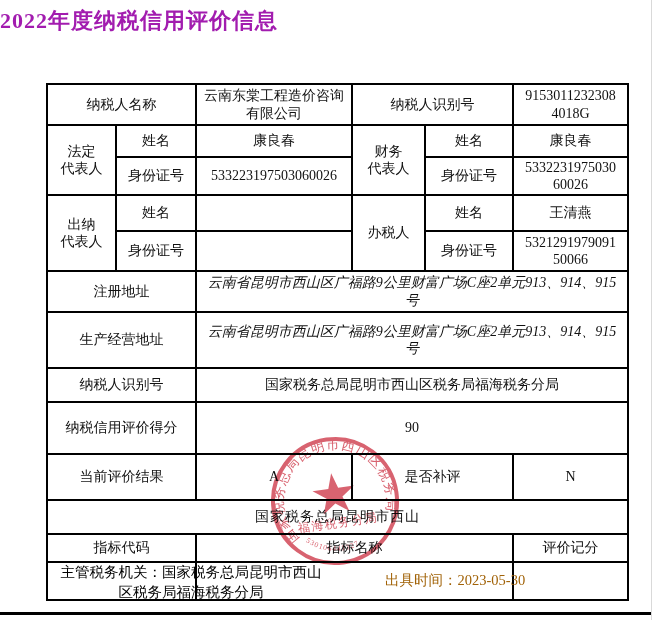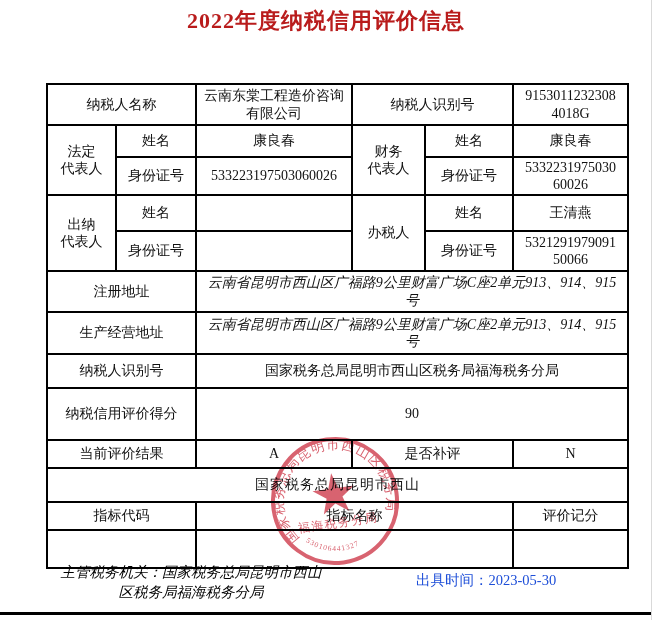--- a/index.html
+++ b/index.html
@@ -2,43 +2,43 @@
 <html><head>
 <meta charset="utf-8">
 <style>
   html,body{margin:0;padding:0;background:#fff;}
   .page{
     position:relative;width:652px;height:620px;background:#ffffff;overflow:hidden;
     font-family:"Liberation Serif","DejaVu Serif",serif;color:#111;
     border-right:1px solid #d9d9d9;box-sizing:border-box;
   }
   .doc-title{
-    position:absolute;top:6px;left:0;width:652px;text-align:center;
-    font-size:22px;font-weight:bold;letter-spacing:1px;color:#b91c1c;
+    position:absolute;top:6px;left:0;width:652px;
+    font-size:22px;font-weight:bold;letter-spacing:1px;color:#a21caf;
   }
   table.main{
     position:absolute;left:37px;top:83px;width:581px;height:476px;
     border-collapse:collapse;table-layout:fixed;margin-left:9px;
   }
   table.main td{
     border:2px solid #000;text-align:center;vertical-align:middle;
     font-size:14px;padding:2px 4px;line-height:1.25;overflow:hidden;
   }
   td.thin-b{border-bottom-width:1px;}
   td.thin-t{border-top-width:1px;}
   .prewrap{white-space:pre-line;}
   .num{word-break:break-all;padding:0 8px !important;}
   .addr{line-height:1.3;font-style:italic;}
   .section-title{letter-spacing:1px;}
   .footer-left{
     position:absolute;left:40px;top:563px;width:302px;text-align:center;
-    font-size:14.5px;white-space:pre-line;line-height:1.35;color:#000;font-style:italic;
+    font-size:14.5px;white-space:pre-line;line-height:1.35;color:#000;
   }
   .footer-right{
-    position:absolute;left:416px;top:571px;font-size:14.5px;color:#1d4ed8;
+    position:absolute;left:385px;top:571px;font-size:14.5px;color:#a16207;
   }
   .bottom-rule{
     position:absolute;left:0;top:612px;width:652px;height:3px;background:#000;
   }
   .seal{
     position:absolute;left:265px;top:431px;width:140px;height:140px;
     mix-blend-mode:multiply;opacity:0.82;filter:blur(0.4px);
     pointer-events:none;
   }
 </style>
@@ -93,33 +93,33 @@
     <tr style="height:40px">
       <td class="thin-t">身份证号</td>
       <td class="thin-t"></td>
       <td class="thin-t">身份证号</td>
       <td class="thin-t num">532129197909150066</td>
     </tr>
     <tr style="height:28px">
       <td colspan="2">注册地址</td>
       <td colspan="4" class="addr">云南省昆明市西山区广福路9公里财富广场C座2单元913、914、915号</td>
     </tr>
-    <tr style="height:42px">
+    <tr style="height:56px">
       <td colspan="2">生产经营地址</td>
       <td colspan="4" class="addr">云南省昆明市西山区广福路9公里财富广场C座2单元913、914、915号</td>
     </tr>
     <tr style="height:34px">
       <td colspan="2">纳税人识别号</td>
       <td colspan="4">国家税务总局昆明市西山区税务局福海税务分局</td>
     </tr>
     <tr style="height:52px">
       <td colspan="2">纳税信用评价得分</td>
       <td colspan="4">90</td>
     </tr>
-    <tr style="height:28px">
+    <tr style="height:46px">
       <td colspan="2">当前评价结果</td>
       <td>A</td>
       <td colspan="2">是否补评</td>
       <td>N</td>
     </tr>
     <tr style="height:34px">
       <td colspan="6" class="section-title">国家税务总局昆明市西山</td>
     </tr>
     <tr style="height:28px">
       <td colspan="2">指标代码</td>

